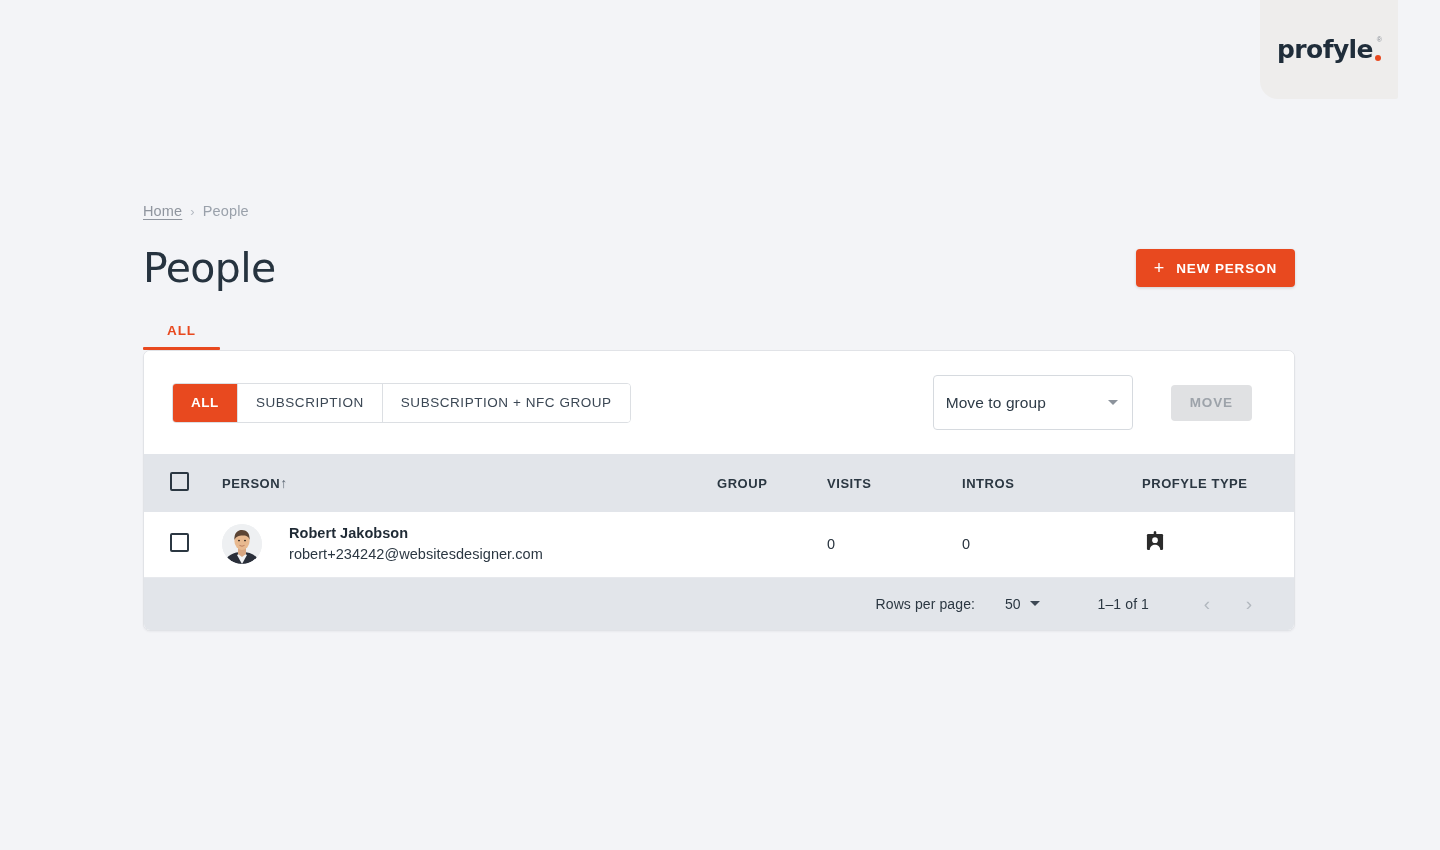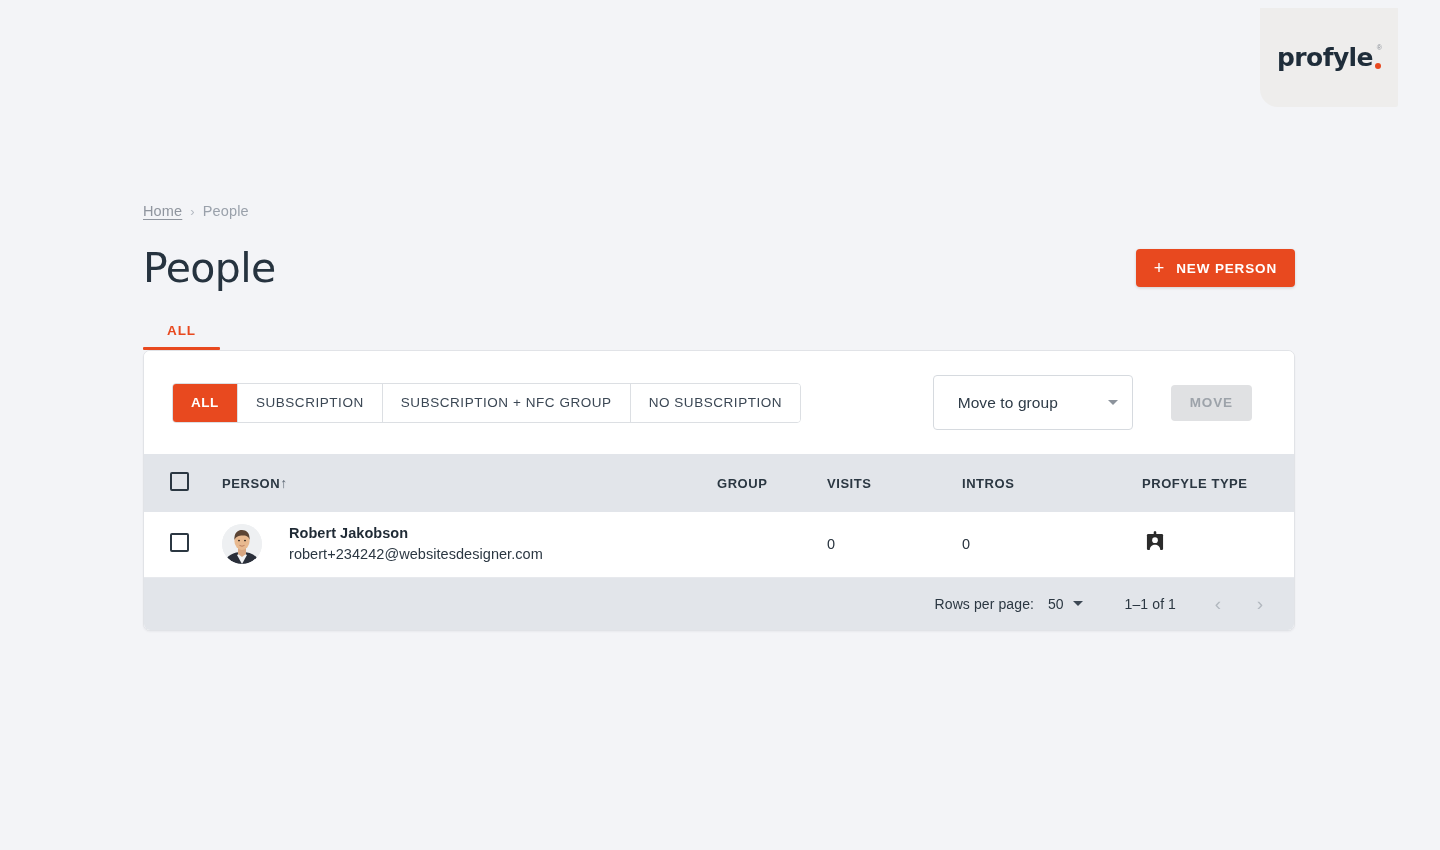--- a/index.html
+++ b/index.html
@@ -7,21 +7,21 @@
     margin: 0; padding: 0;
     width: 1440px; height: 850px;
     background: #f3f4f7;
     font-family: "Liberation Sans", sans-serif;
     overflow: hidden;
   }
 
   
   .logo-panel {
     position: absolute;
-    top: 8px; left: 1260px;
+    top: 0; left: 1260px;
     width: 138px; height: 99px;
     background: #eeedec;
     border-bottom-left-radius: 18px;
     border-bottom-right-radius: 2px;
     display: flex;
     align-items: center;
     justify-content: center;
   }
   .logo-wrap {
     position: relative;
@@ -183,21 +183,21 @@
 
   .toolbar-right { display: flex; align-items: center; gap: 16px; }
   .select-box {
     position: relative;
     width: 200px; height: 55px;
     border: 1px solid #d6dadf;
     border-radius: 4px;
     background: #fff;
     display: flex;
     align-items: center;
-    padding: 0 24px;
+    padding: 0 12px;
     cursor: pointer;
   }
   .select-label {
     font-size: 15.5px;
     color: #2e3b47;
     letter-spacing: 0.1px;
   }
   .select-caret {
     position: absolute;
     right: 14px; top: 50%;
@@ -285,22 +285,22 @@
   .type-icon-cell { padding-left: 2px; }
   .badge-icon { display: inline-block; width: 22px; height: 22px; }
 
   
   .tfoot {
     background: #e2e5ea;
     height: 52px;
     display: flex;
     align-items: center;
     justify-content: flex-end;
-    padding-right: 20px;
-    gap: 0;
+    padding-right: 31px;
+    gap: 16px;
   }
   .rows-label { font-size: 14px; color: #2b3742; letter-spacing: 0.1px; }
   .rows-select {
     display: flex; align-items: center; gap: 9px;
     margin-left: 14px;
     font-size: 14px; color: #2b3742;
     cursor: pointer;
   }
   .rows-caret {
     width: 0; height: 0;
@@ -359,23 +359,20 @@
 
       <div class="segmented">
         <div class="seg-btn active">
           <span>ALL</span>
         </div>
         <div class="seg-btn">
           <span>SUBSCRIPTION</span>
         </div>
         <div class="seg-btn">
           <span>SUBSCRIPTION + NFC GROUP</span>
-        </div>
-        <div class="seg-btn">
-          <span>NO SUBSCRIPTION</span>
         </div>
       </div>
 
       <div class="toolbar-right">
         <div class="select-box">
           <span class="select-label">Move to group</span>
           <span class="select-caret"></span>
         </div>
         <button class="btn-move">
           <span>MOVE</span>

